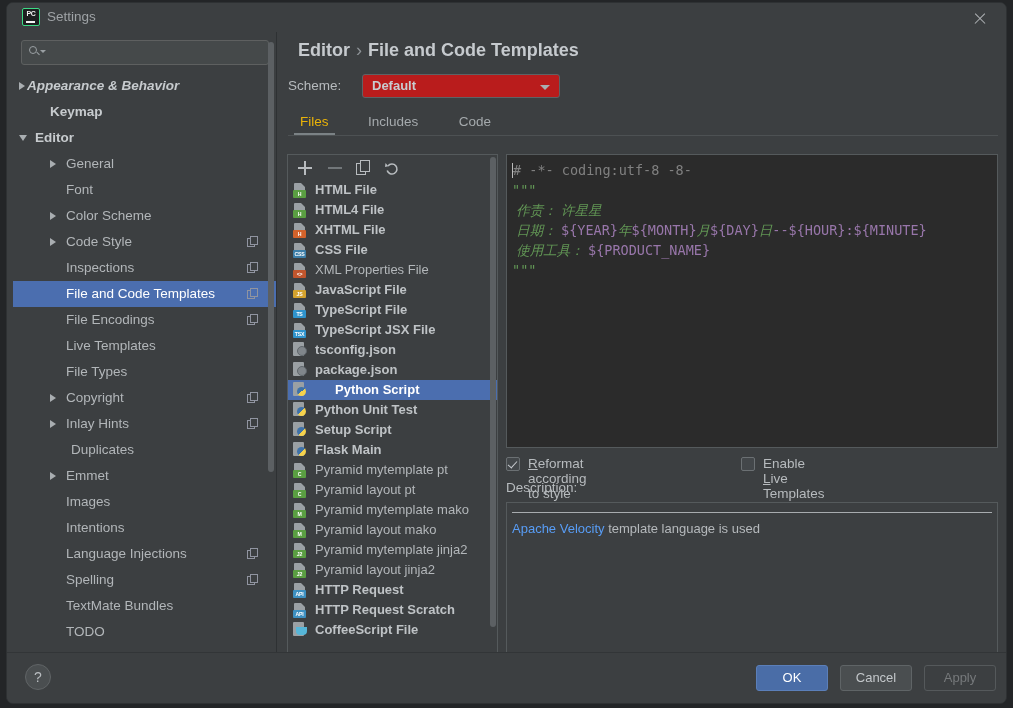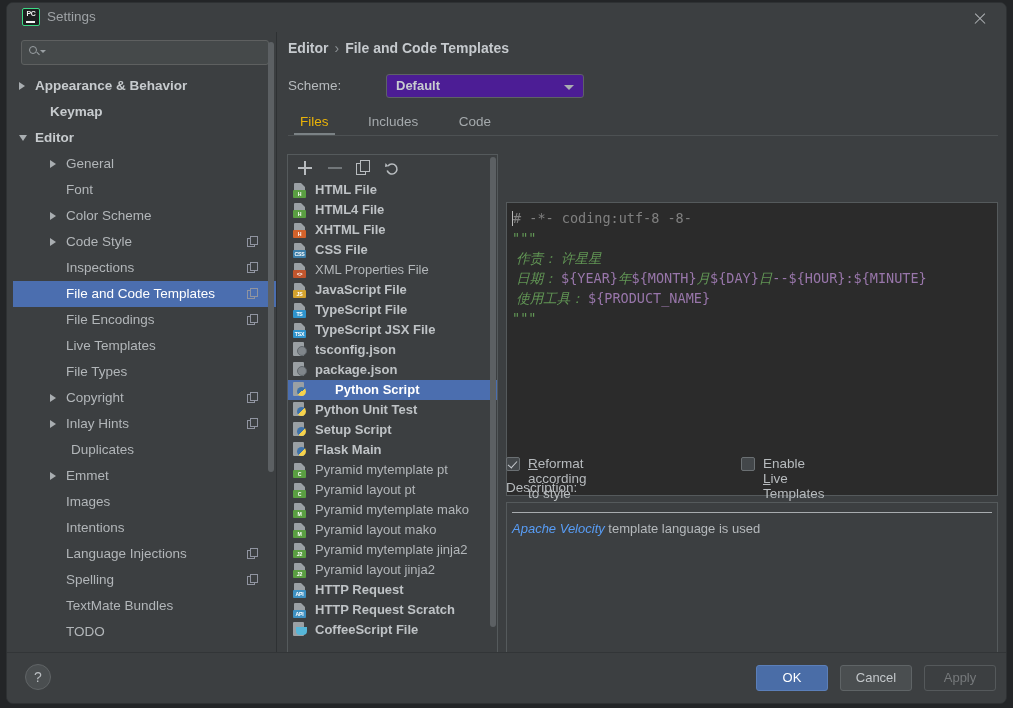--- a/index.html
+++ b/index.html
@@ -171,39 +171,38 @@
     background: #2e3133;
   }
 
   
   .content {
     position: absolute; left: 271px; top: 29px;
     width: 730px; height: 623px;
     background: #3c3f41;
   }
   .breadcrumb {
-    position: absolute; left: 10px; top: 8px;
-    font-size: 14px; font-weight: bold;
+    position: absolute; left: 20px; top: 8px;
+    font-size: 18px; font-weight: bold;
     color: #c6cace;
   }
   .breadcrumb .sep { color: #8d9296; font-weight: normal; margin: 0 6px; }
   .scheme-row { position: absolute; left: 10px; top: 42px; }
   .scheme-label {
     position: absolute; left: 0; top: 4px;
     font-size: 13.5px; color: #b7bbbe;
   }
   .scheme-select {
     position: absolute; left: 74px; top: 0;
     width: 198px; height: 24px;
-    background: #4c1d95;
+    background: #b91c1c;
     border: 1px solid #5e6265;
     border-radius: 3px;
     box-sizing: border-box;
     cursor: pointer;
-    margin-left: 24px;
   }
   .scheme-select .val {
     position: absolute; left: 9px; top: 3px;
     font-size: 13px; font-weight: bold; color: #c8ccd0;
   }
   .scheme-select .chev {
     position: absolute; right: 9px; top: 10px;
     width: 0; height: 0;
     border-left: 5px solid transparent;
     border-right: 5px solid transparent;
@@ -372,21 +371,20 @@
     position: absolute; left: 228px; top: 122px;
     width: 492px; height: 294px;
     background: #2b2b2b;
     border: 1px solid #555a5c;
     box-sizing: border-box;
     overflow: hidden;
     font-family: "DejaVu Sans Mono", monospace;
     font-size: 13.5px;
     line-height: 20px;
     padding: 5px 0 0 5px;
-    margin-top: 48px;
   }
   .code-line { white-space: pre; height: 20px; }
   .tok-comment { color: #808080; }
   .tok-str     { color: #629755; }
   .tok-cn      { color: #629755; font-style: italic; font-family: "DejaVu Sans", sans-serif; }
   .tok-var     { color: #9876aa; }
   .editor-caret {
     display: inline-block;
     width: 1px; height: 15px;
     background: #bbbbbb;
@@ -432,21 +430,21 @@
     overflow: hidden;
   }
   .desc-inner {
     position: absolute; left: 5px; top: 9px;
     right: 5px;
     border-top: 1px solid #a8acaf;
     padding-top: 8px;
     font-size: 13px;
     color: #b5b9bc;
   }
-  .link { color: #589df6; cursor: pointer; font-style: italic; }
+  .link { color: #589df6; cursor: pointer; }
 
   
   .footer {
     position: absolute; left: 0; bottom: 0;
     width: 100%; height: 50px;
     background: #3c3f41;
     border-top: 1px solid #323537;
   }
   .help-btn {
     position: absolute; left: 18px; top: 11px;
@@ -508,21 +506,21 @@
       <div class="search-box">
         <div class="search-icon">
           <div class="ring"></div>
             <div class="handle"></div>
             <div class="caret"></div>
         </div>
       </div>
       <div class="tree" id="tree">
           <div class="tree-item bold">
             <div class="arrow collapsed" style="left: 6px;"></div>
-            <span class="label" style="left: 22px;">Appearance &amp; Behavior</span>
+            <span class="label" style="left: 14px; font-style: italic;">Appearance &amp; Behavior</span>
           </div>
           <div class="tree-item bold">
             <span class="label" style="left: 37px;">Keymap</span>
           </div>
           <div class="tree-item bold">
             <div class="arrow expanded" style="left: 6px;"></div>
             <span class="label" style="left: 22px;">Editor</span>
           </div>
           <div class="tree-item">
             <div class="arrow collapsed" style="left: 37px;"></div>

